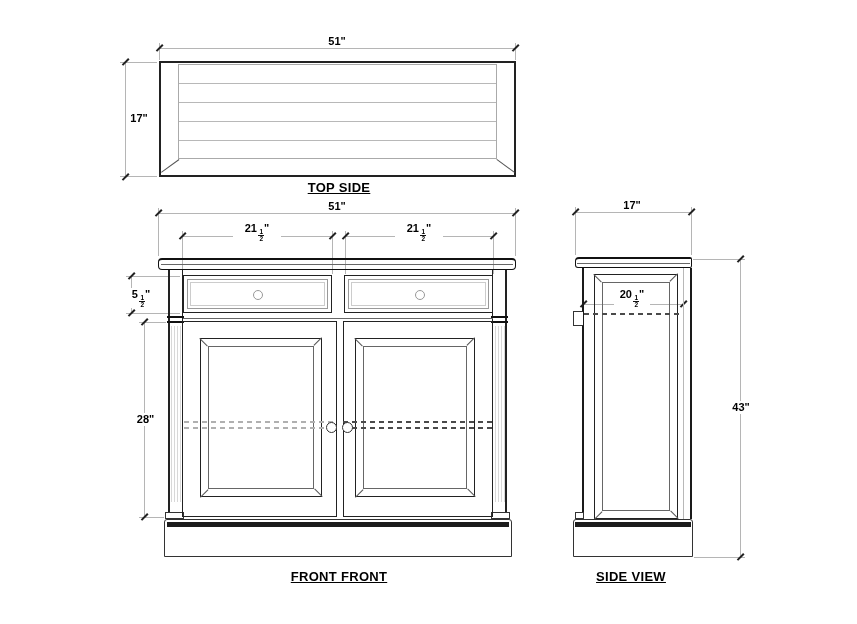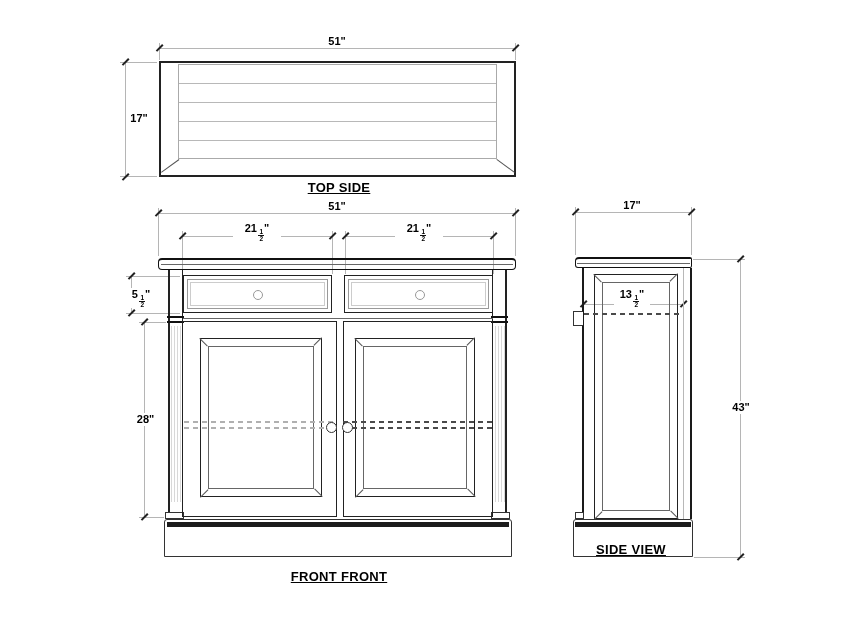--- a/index.html
+++ b/index.html
@@ -168,21 +168,21 @@
   <div class="dl" style="left:575px;top:212px;width:117px;height:1px;"></div>
   <div class="tk" style="left:571px;top:211px;"></div>
   <div class="tk" style="left:687px;top:211px;"></div>
   <div class="dt" style="left:616px;top:199px;width:32px;">17"</div>
 
   <div class="dl" style="left:583px;top:304px;width:100px;height:1px;"></div>
   <div class="dl" style="left:683px;top:297px;width:1px;height:14px;"></div>
   <div class="tk" style="left:579px;top:303px;"></div>
   <div class="tk" style="left:679px;top:303px;"></div>
   <div class="dt" style="left:614px;top:288px;width:36px;">
-    <span>13</span><span class="fr">
+    <span>20</span><span class="fr">
         <span class="n">1</span>
         <span class="d">2</span>
       </span><span>"</span>
   </div>
 
   <div class="dl" style="left:693px;top:259px;width:52px;height:1px;"></div>
   <div class="dl" style="left:694px;top:557px;width:51px;height:1px;"></div>
   <div class="dl" style="left:740px;top:259px;width:1px;height:298px;"></div>
   <div class="tk" style="left:736px;top:258px;"></div>
   <div class="tk" style="left:736px;top:556px;"></div>
@@ -201,15 +201,15 @@
   <div class="mit" style="left:594px;top:519px;width:11px;transform:rotate(-45deg);"></div>
   <div class="mit" style="left:678px;top:519px;width:11px;transform:rotate(-135deg);"></div>
 
   <div class="r" style="left:573px;top:311px;width:10px;height:15px;border-width:1px 0 1px 1px;border-color:#333;background:#fff;"></div>
 
   <div class="dashD" style="left:584px;top:313px;width:96px;"></div>
 
   <div class="r" style="left:575px;top:512px;width:9px;height:7px;border-color:#333;background:#fff;"></div>
   <div class="r" style="left:573px;top:519px;width:120px;height:38px;border-width:1.5px;border-color:#333;border-radius:3px 3px 0 0;"></div>
   <div class="ln" style="left:575px;top:522px;width:116px;height:5px;background:#1c1c1c;"></div>
-  <div class="vl" style="left:581px;top:542px;width:100px;">SIDE VIEW</div>
+  <div class="vl" style="left:581px;top:569px;width:100px;">SIDE VIEW</div>
 
 </div>
 
 </body></html>

